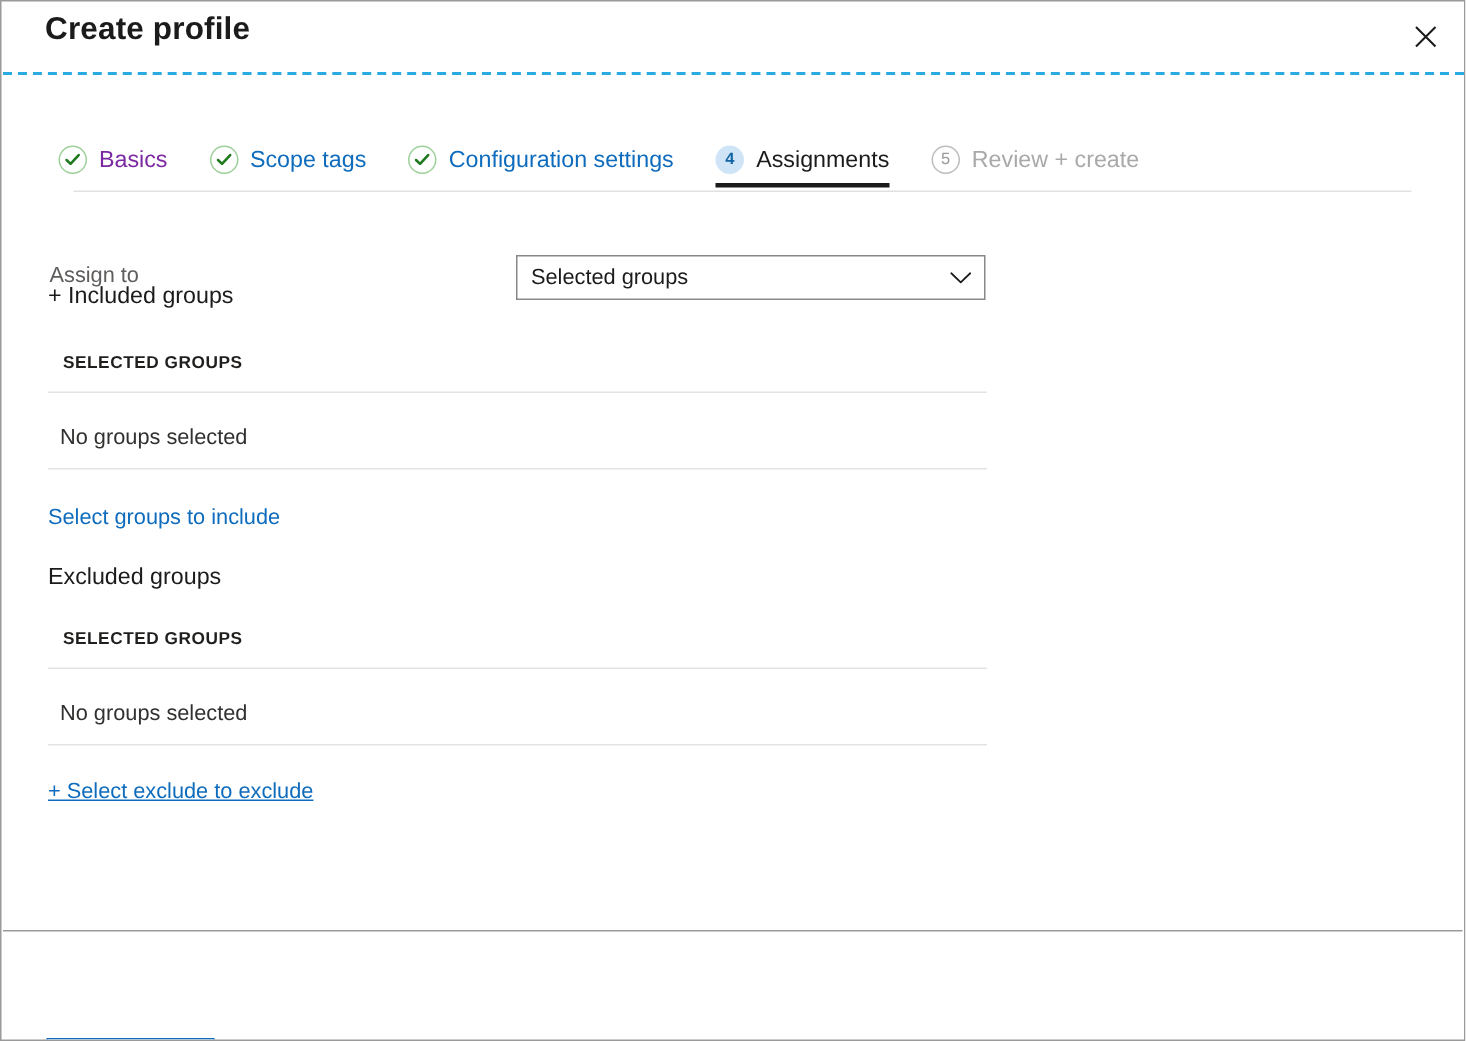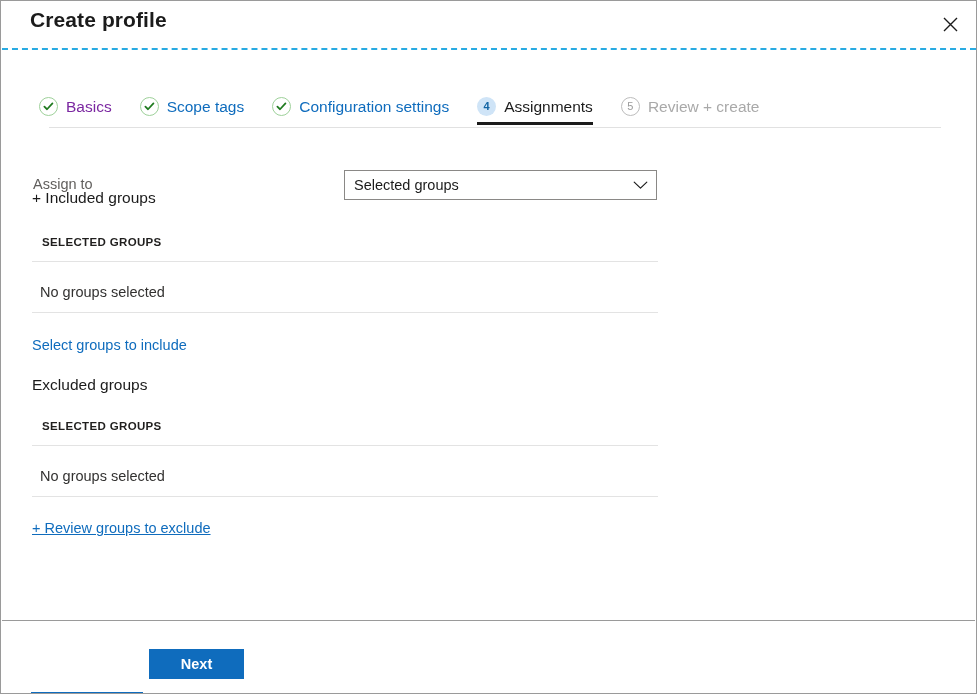--- a/index.html
+++ b/index.html
@@ -359,23 +359,22 @@
 
     <a class="link-action" style="top:200px;" href="#">Select groups to include</a>
 
     <div class="section-heading" style="top:239px;">Excluded groups</div>
 
     <div class="col-header" style="top:283px;">SELECTED GROUPS</div>
     <div class="hrule" style="top:308px;"></div>
     <div class="empty-row" style="top:331px;">No groups selected</div>
     <div class="hrule" style="top:359px;"></div>
 
-    <a class="link-action hover" style="top:383px;" href="#">+ Review groups to exclude</a>
+    <a class="link-action hover" style="top:383px;" href="#">+ Select exclude to exclude</a>
 
   </div>
 
   <div class="footer-rule"></div>
   <div class="footer">
     <button class="btn btn-secondary">Previous</button>
-    <button class="btn btn-primary">Next</button>
   </div>
 
 </div>
 
 </body></html>

